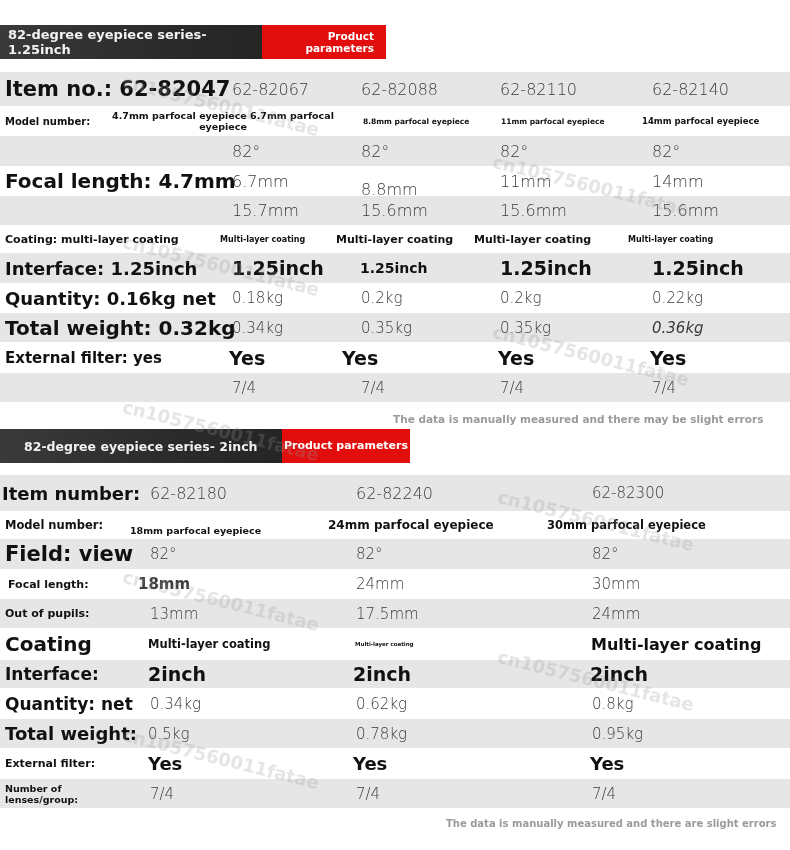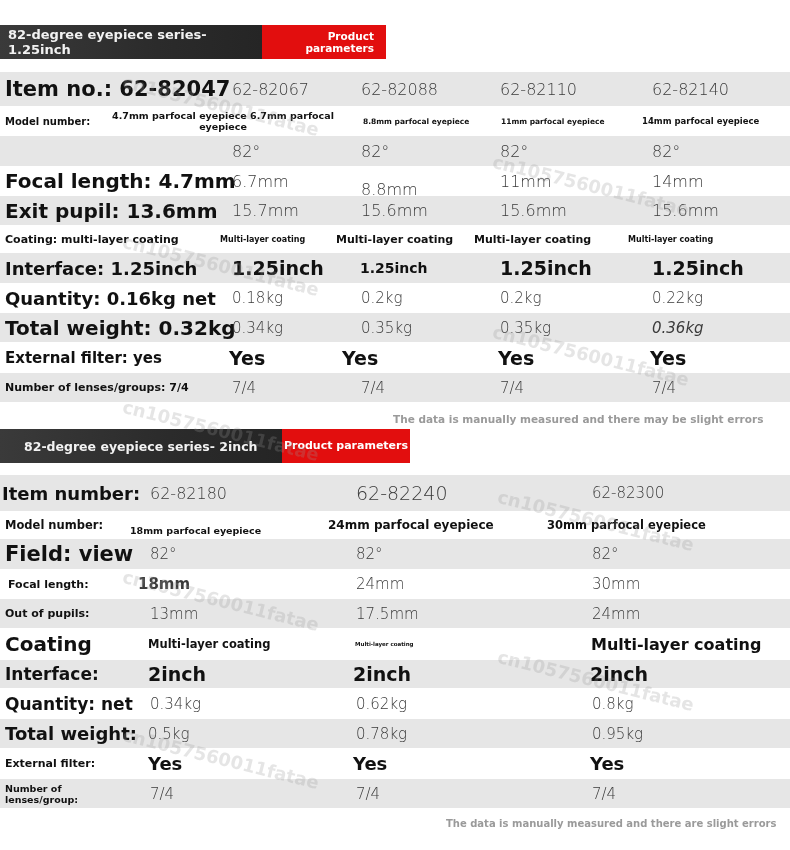--- a/index.html
+++ b/index.html
@@ -63,21 +63,20 @@
 
   <div class="row white" style="height:30px;">
     <div class="cell label" style="font-size:20px;">Focal length: 4.7mm</div>
     <div class="cell val light" style="left:232px; font-size:16px;">6.7mm</div>
     <div class="cell val light" style="left:361px; font-size:16px;margin-top:8px;">8.8mm</div>
     <div class="cell val light" style="left:500px; font-size:16px;">11mm</div>
     <div class="cell val light" style="left:652px; font-size:16px;">14mm</div>
   </div>
 
   <div class="row gray" style="height:29px;">
-    <div class="cell label" style="font-size:20px;">Exit pupil: 13.6mm</div>
     <div class="cell val light" style="left:232px; font-size:16px;">15.7mm</div>
     <div class="cell val light" style="left:361px; font-size:16px;">15.6mm</div>
     <div class="cell val light" style="left:500px; font-size:16px;">15.6mm</div>
     <div class="cell val light" style="left:652px; font-size:16px;">15.6mm</div>
   </div>
 
   <div class="row white" style="height:28px;">
     <div class="cell label" style="font-size:11px;">Coating: multi-layer coating</div>
     <div class="cell val bold" style="left:220px; font-size:8px;">Multi-layer coating</div>
     <div class="cell val bold" style="left:336px; font-size:11px;">Multi-layer coating</div>
@@ -111,41 +110,40 @@
 
   <div class="row white" style="height:31px;">
     <div class="cell label" style="font-size:15px;">External filter: yes</div>
     <div class="cell val bold" style="left:229px; font-size:19px;">Yes</div>
     <div class="cell val bold" style="left:342px; font-size:19px;">Yes</div>
     <div class="cell val bold" style="left:498px; font-size:19px;">Yes</div>
     <div class="cell val bold" style="left:650px; font-size:19px;">Yes</div>
   </div>
 
   <div class="row gray" style="height:29px;">
-    <div class="cell label" style="font-size:11px;">Number of lenses/groups: 7/4</div>
     <div class="cell val light" style="left:232px; font-size:15px;">7/4</div>
     <div class="cell val light" style="left:361px; font-size:15px;">7/4</div>
     <div class="cell val light" style="left:500px; font-size:15px;">7/4</div>
     <div class="cell val light" style="left:652px; font-size:15px;">7/4</div>
   </div>
 </div>
 
 <div class="note" style="left:393px; top:413px;">The data is manually measured and there may be slight errors</div>
 
 <div class="header-bar" style="top:429px;">
   <div class="header-title" style="width:282px; font-size:12.5px;padding-left:24px;">82-degree eyepiece series- 2inch</div>
   <div class="header-tag" style="width:128px; justify-content:center; padding-right:0; font-size:11px;">Product parameters</div>
 </div>
 
 <div class="table" style="top:475px;">
 
   <div class="row gray" style="height:36px;">
     <div class="cell label" style="left:2px; font-size:18px;">Item number:</div>
     <div class="cell val light" style="left:150px; font-size:16px;">62-82180</div>
-    <div class="cell val light" style="left:356px; font-size:19px;">62-82240</div>
+    <div class="cell val light" style="left:356px; font-size:16px;">62-82240</div>
     <div class="cell val light" style="left:592px; font-size:15px;">62-82300</div>
   </div>
 
   <div class="row white" style="height:28px;">
     <div class="cell label" style="font-size:11.5px;">Model number:</div>
     <div class="cell val bold" style="left:130px; font-size:9.5px; align-items:flex-start; padding-top:14px;">18mm parfocal eyepiece</div>
     <div class="cell val bold" style="left:328px; font-size:12px;">24mm parfocal eyepiece</div>
     <div class="cell val bold" style="left:547px; font-size:11.5px;">30mm parfocal eyepiece</div>
   </div>
 

